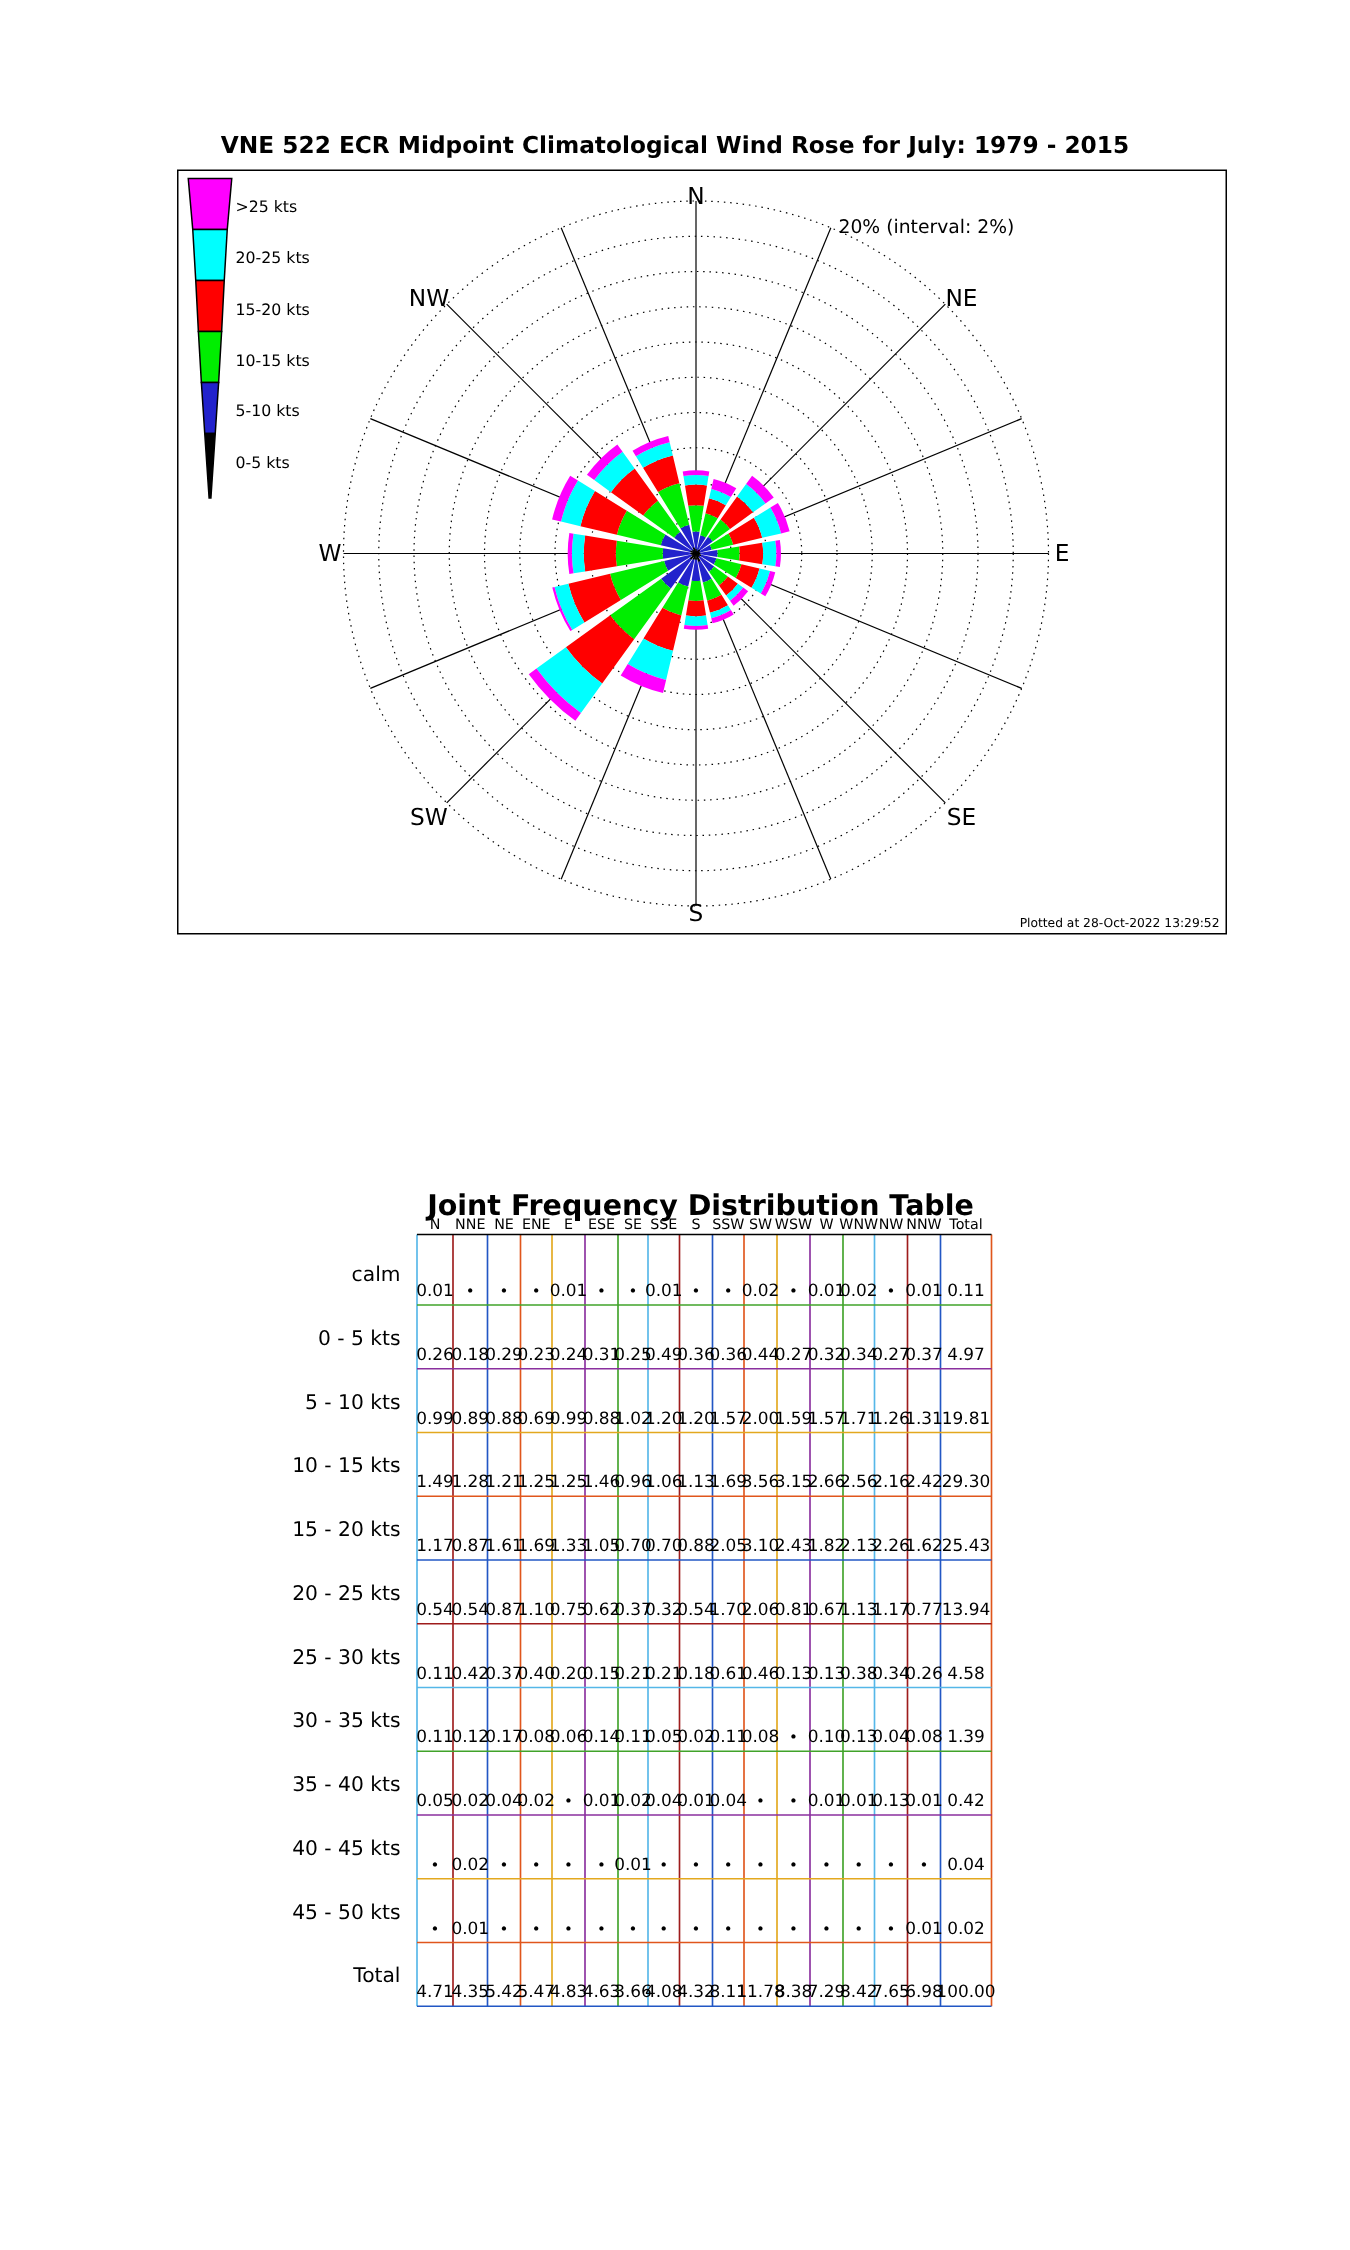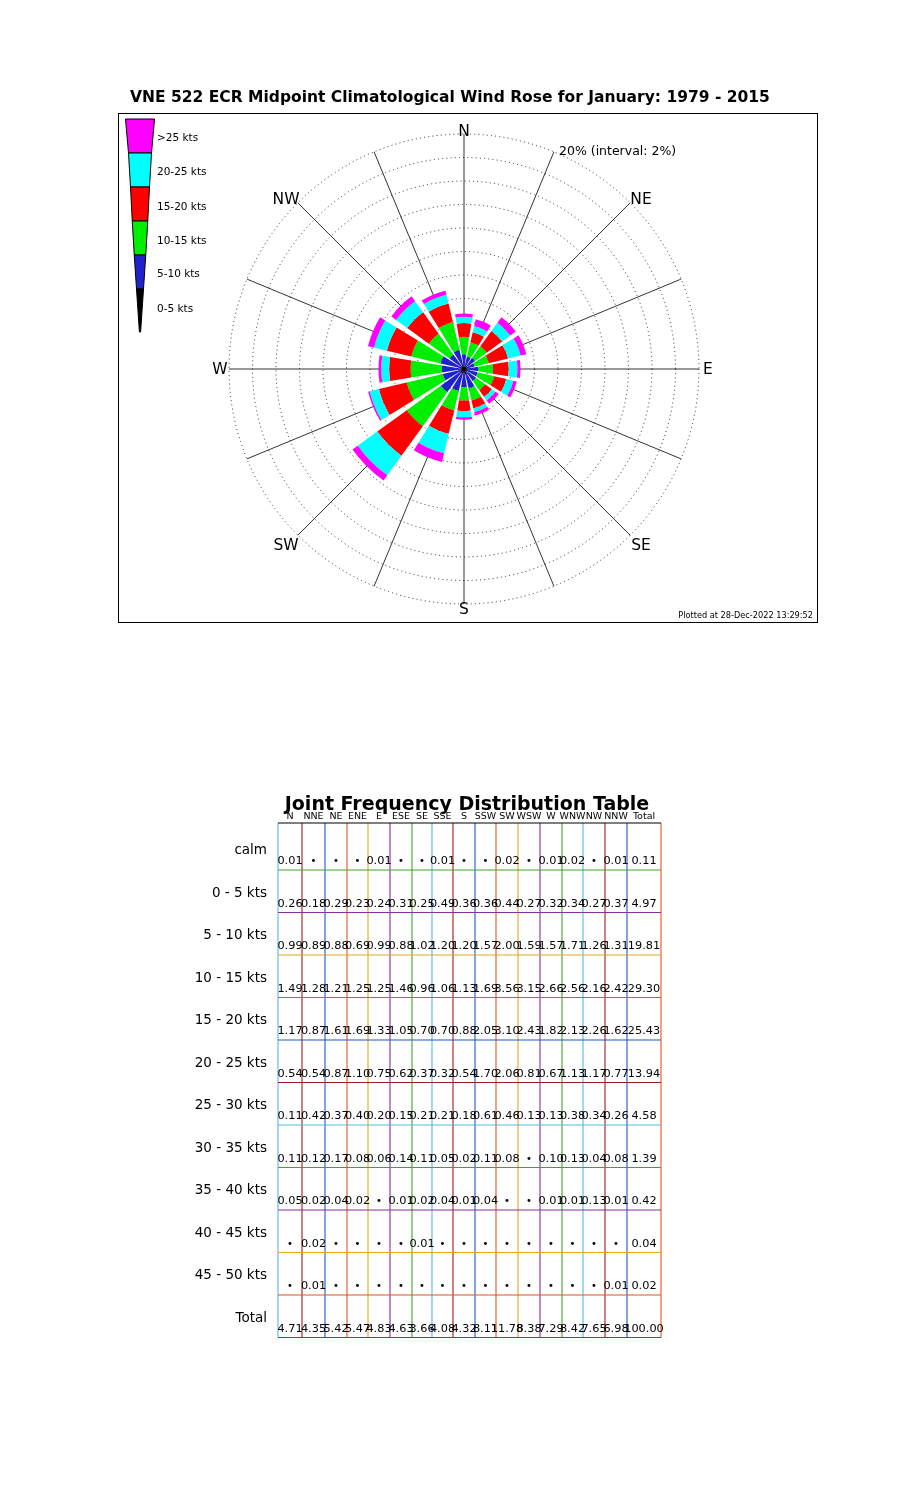--- a/index.html
+++ b/index.html
@@ -11,21 +11,21 @@
   .plot-box svg{position:absolute;left:0;top:0;}
   .plotted-at{position:absolute;right:4px;bottom:2px;font-size:8.2px;color:#000;}
   .table-panel{position:absolute;left:0;top:790px;width:900px;height:560px;text-align:right;}
   text{fill:#000;}
 </style>
 </head>
 <body>
 
 <div class="page">
 
-  <div class="main-title">VNE 522 ECR Midpoint Climatological Wind Rose for January: 1979 - 2015</div>
+  <div class="main-title">VNE 522 ECR Midpoint Climatological Wind Rose for July: 1979 - 2015</div>
 
   <div class="plot-box">
     <svg id="rose-svg" width="698" height="508" viewBox="0 0 698 508">
         <circle cx="345" cy="255" r="23.5" fill="none" stroke="#000" stroke-width="0.8" stroke-dasharray="1,3.2"></circle>
         <circle cx="345" cy="255" r="47.0" fill="none" stroke="#000" stroke-width="0.8" stroke-dasharray="1,3.2"></circle>
         <circle cx="345" cy="255" r="70.5" fill="none" stroke="#000" stroke-width="0.8" stroke-dasharray="1,3.2"></circle>
         <circle cx="345" cy="255" r="94.0" fill="none" stroke="#000" stroke-width="0.8" stroke-dasharray="1,3.2"></circle>
         <circle cx="345" cy="255" r="117.5" fill="none" stroke="#000" stroke-width="0.8" stroke-dasharray="1,3.2"></circle>
         <circle cx="345" cy="255" r="141.0" fill="none" stroke="#000" stroke-width="0.8" stroke-dasharray="1,3.2"></circle>
         <circle cx="345" cy="255" r="164.5" fill="none" stroke="#000" stroke-width="0.8" stroke-dasharray="1,3.2"></circle>
@@ -159,21 +159,21 @@
         <text x="38" y="61" font-size="10.5">20-25 kts</text>
         <polygon points="11.5,73 30.5,73 28.75,107 13.25,107" fill="#ff0000" stroke="#000" stroke-width="1"></polygon>
         <text x="38" y="96" font-size="10.5">15-20 kts</text>
         <polygon points="13.25,107 28.75,107 26.75,141 15.25,141" fill="#00ee00" stroke="#000" stroke-width="1"></polygon>
         <text x="38" y="130" font-size="10.5">10-15 kts</text>
         <polygon points="15.25,141 26.75,141 24.5,175 17.5,175" fill="#2222cc" stroke="#000" stroke-width="1"></polygon>
         <text x="38" y="163" font-size="10.5">5-10 kts</text>
         <polygon points="17.5,175 24.5,175 21.6,218 20.4,218" fill="#000000" stroke="#000" stroke-width="1"></polygon>
         <text x="38" y="198" font-size="10.5">0-5 kts</text>
       </svg>
-    <div class="plotted-at">Plotted at 28-Dec-2022 13:29:52</div>
+    <div class="plotted-at">Plotted at 28-Oct-2022 13:29:52</div>
   </div>
 
   <div class="table-panel">
     <svg id="table-svg" width="900" height="560" viewBox="0 790 900 560">
         <text x="467" y="810" text-anchor="middle" font-size="19" font-weight="bold">Joint Frequency Distribution Table</text>
         <text x="290" y="819" text-anchor="middle" font-size="9.5">N</text>
         <text x="313.5" y="819" text-anchor="middle" font-size="9.5">NNE</text>
         <text x="336" y="819" text-anchor="middle" font-size="9.5">NE</text>
         <text x="357.5" y="819" text-anchor="middle" font-size="9.5">ENE</text>
         <text x="379" y="819" text-anchor="middle" font-size="9.5">E</text>

